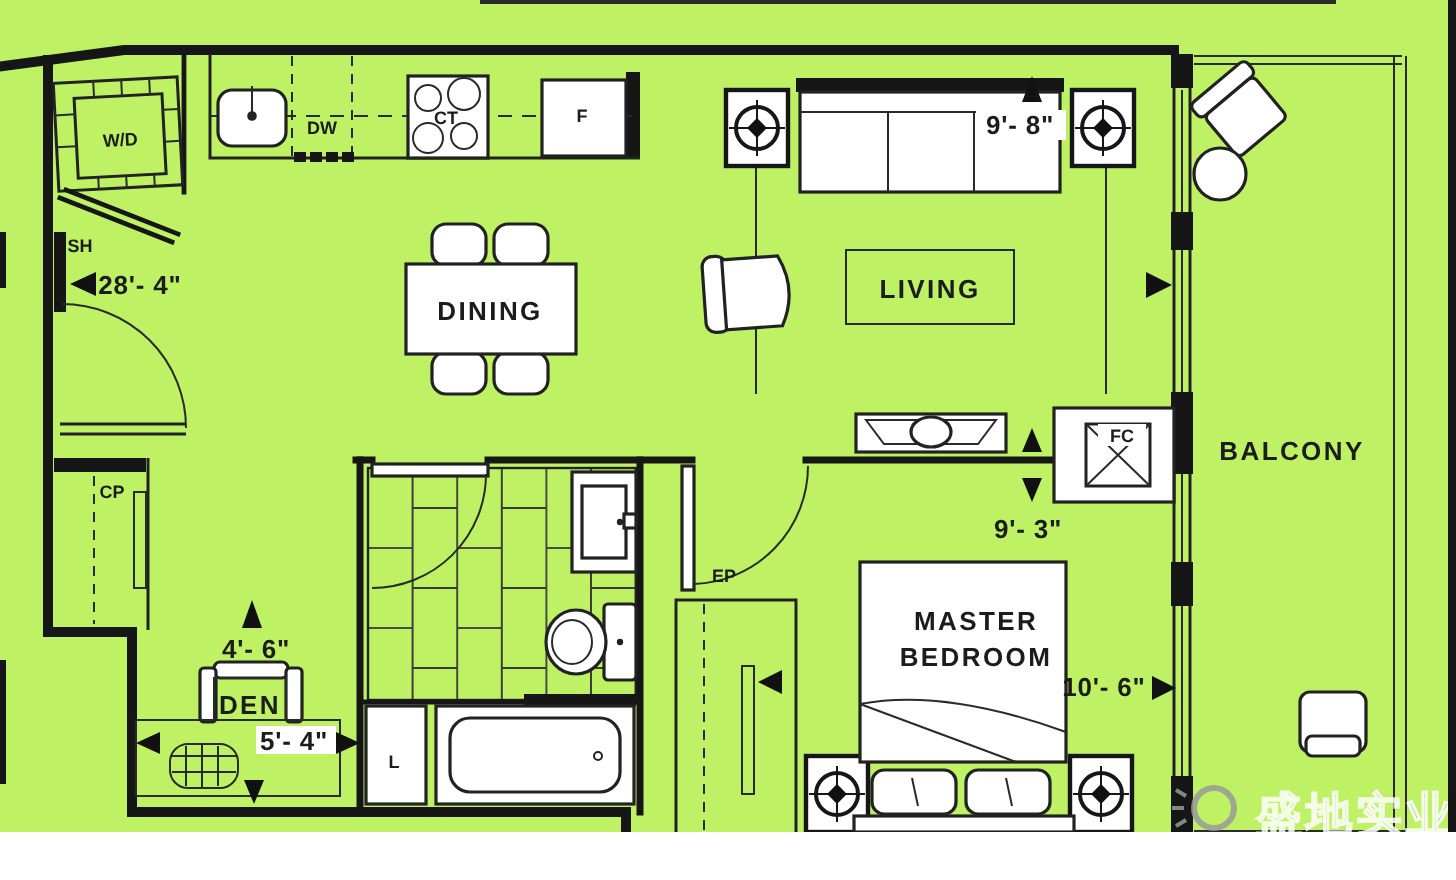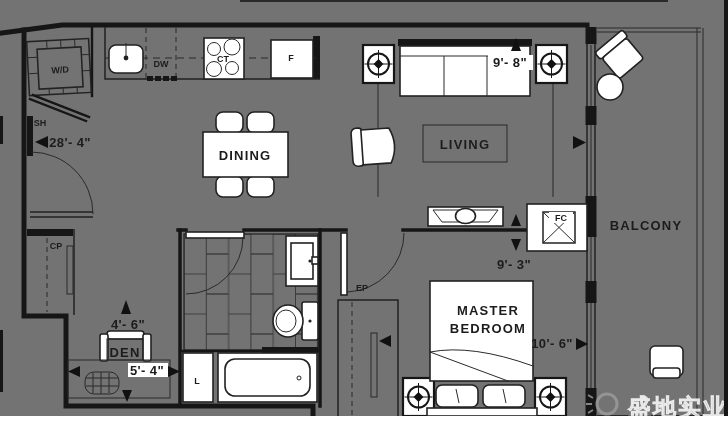--- a/index.html
+++ b/index.html
@@ -1,16 +1,16 @@
 <!DOCTYPE html>
 <html><head>
 <meta charset="utf-8">
 <style>
   html,body{margin:0;padding:0;background:#fff;}
-  .stage{width:728px;height:416px;position:relative;background:#737373;overflow:hidden;
+  .stage{width:728px;height:416px;position:relative;background:#bef264;overflow:hidden;
          font-family:"Liberation Sans","DejaVu Sans",sans-serif;}
   svg{display:block;}
   svg text{font-family:"Liberation Sans","DejaVu Sans",sans-serif;fill:#1c1c1c;}
   .wall{stroke:#161616;stroke-width:5;fill:none;stroke-linecap:square;}
   .wall3{stroke:#161616;stroke-width:3.5;fill:none;stroke-linecap:square;}
   .wall2{stroke:#161616;stroke-width:2.4;fill:none;stroke-linecap:square;}
   .thin{stroke:#222;stroke-width:1.5;fill:none;}
   .thin1{stroke:#2a2a2a;stroke-width:1;fill:none;}
   .fix{fill:#fff;stroke:#222;stroke-width:1.6;}
   .fill{fill:#161616;stroke:none;}

